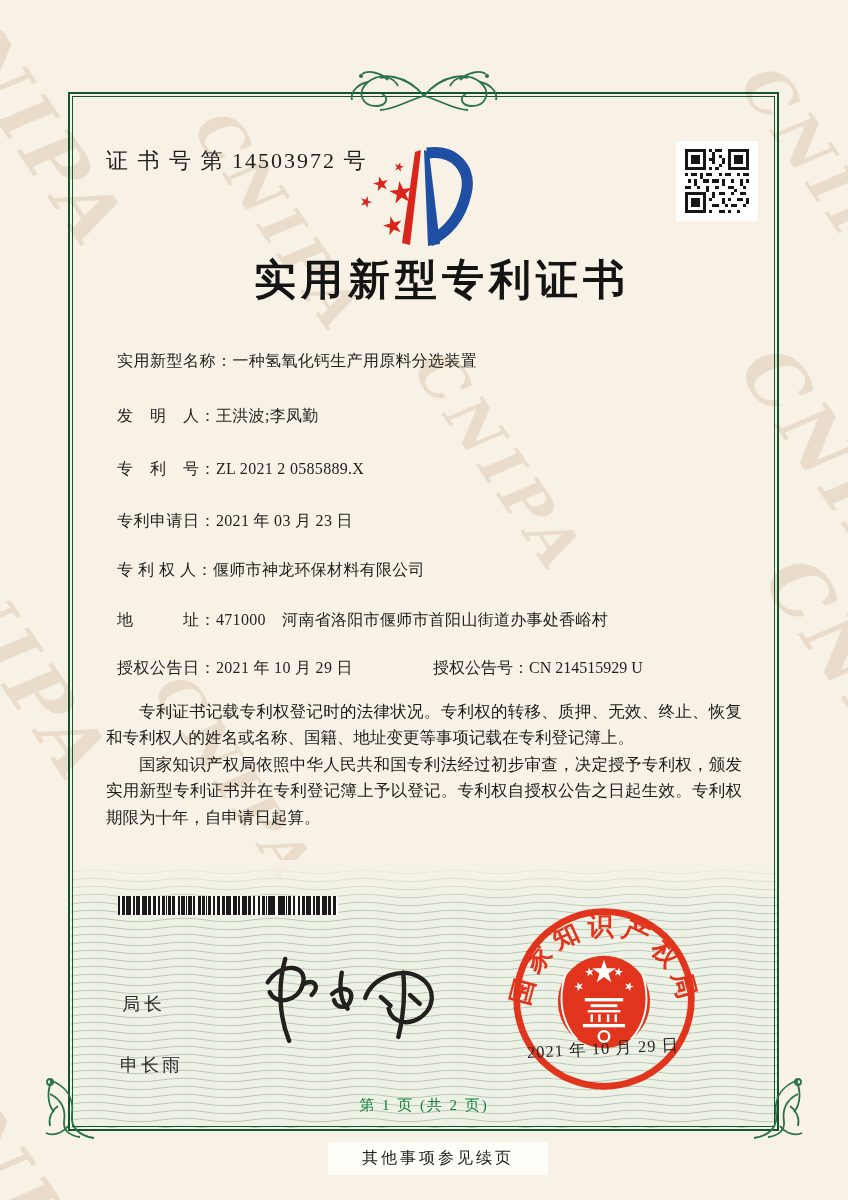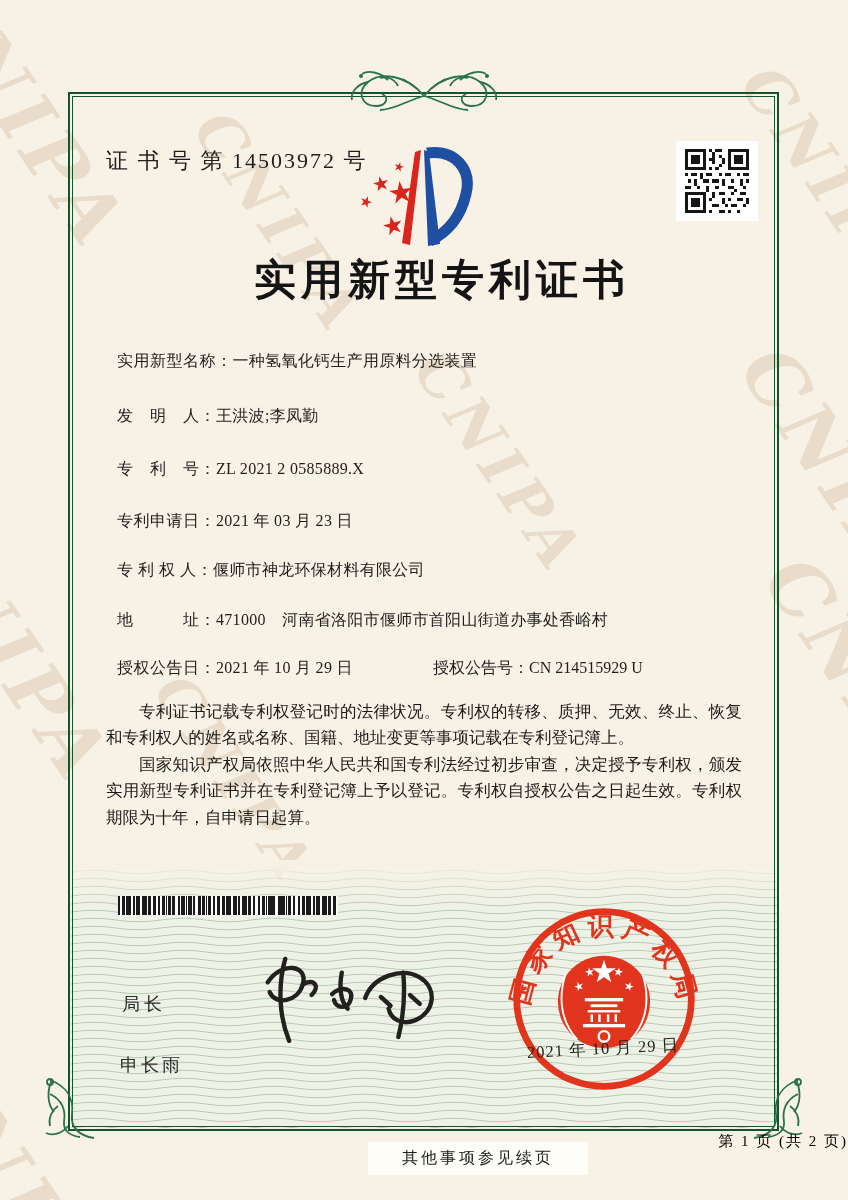--- a/index.html
+++ b/index.html
@@ -54,24 +54,24 @@
       repeating-linear-gradient(90deg,#1a1a1a 0 2px,transparent 2px 9px),
       #fbfaf6;}
   .sig-role{position:absolute;left:122px;top:992px;z-index:5;font-size:18px;
     font-family:"Liberation Sans","DejaVu Sans",sans-serif;letter-spacing:4px;color:#2a2a28;}
   .sig-name{position:absolute;left:120px;top:1005px;z-index:5;font-size:18px;
     font-family:"Liberation Sans","DejaVu Sans",sans-serif;letter-spacing:3px;color:#2a2a28;margin-top:48px;}
   .signature{position:absolute;left:256px;top:946px;z-index:5;}
   .seal{position:absolute;left:508px;top:903px;z-index:6;opacity:.93;}
   .seal-date{position:absolute;left:527px;top:1038px;z-index:7;font-size:16.5px;
     letter-spacing:1px;color:#24231f;transform:rotate(-3deg);white-space:nowrap;}
-  .page-no{position:absolute;left:0;right:0;top:1096px;z-index:5;text-align:right;
-    font-size:15px;letter-spacing:2px;color:#000000;margin-top:36px;}
+  .page-no{position:absolute;left:0;right:0;top:1096px;z-index:5;text-align:center;
+    font-size:15px;letter-spacing:2px;color:#15803d;}
   .foot-note-box{position:absolute;left:328px;top:1142px;width:220px;height:33px;z-index:5;
-    background:#fefdf8;display:flex;align-items:center;justify-content:center;margin-left:40px;}
+    background:#fefdf8;display:flex;align-items:center;justify-content:center;}
   .foot-note-box span{font-size:16px;letter-spacing:3px;color:#222;}
   svg{display:block;}
 </style>
 </head>
 <body>
 
 <svg width="0" height="0" style="position:absolute" aria-hidden="true">
   <defs>
     <polygon id="st" points="0,-1 0.2245,-0.309 0.951,-0.309 0.3633,0.118 0.5878,0.809 0,0.382 -0.5878,0.809 -0.3633,0.118 -0.951,-0.309 -0.2245,-0.309"></polygon>
     <g id="curlL" fill="none" stroke="#2a7249" stroke-width="1.8">

